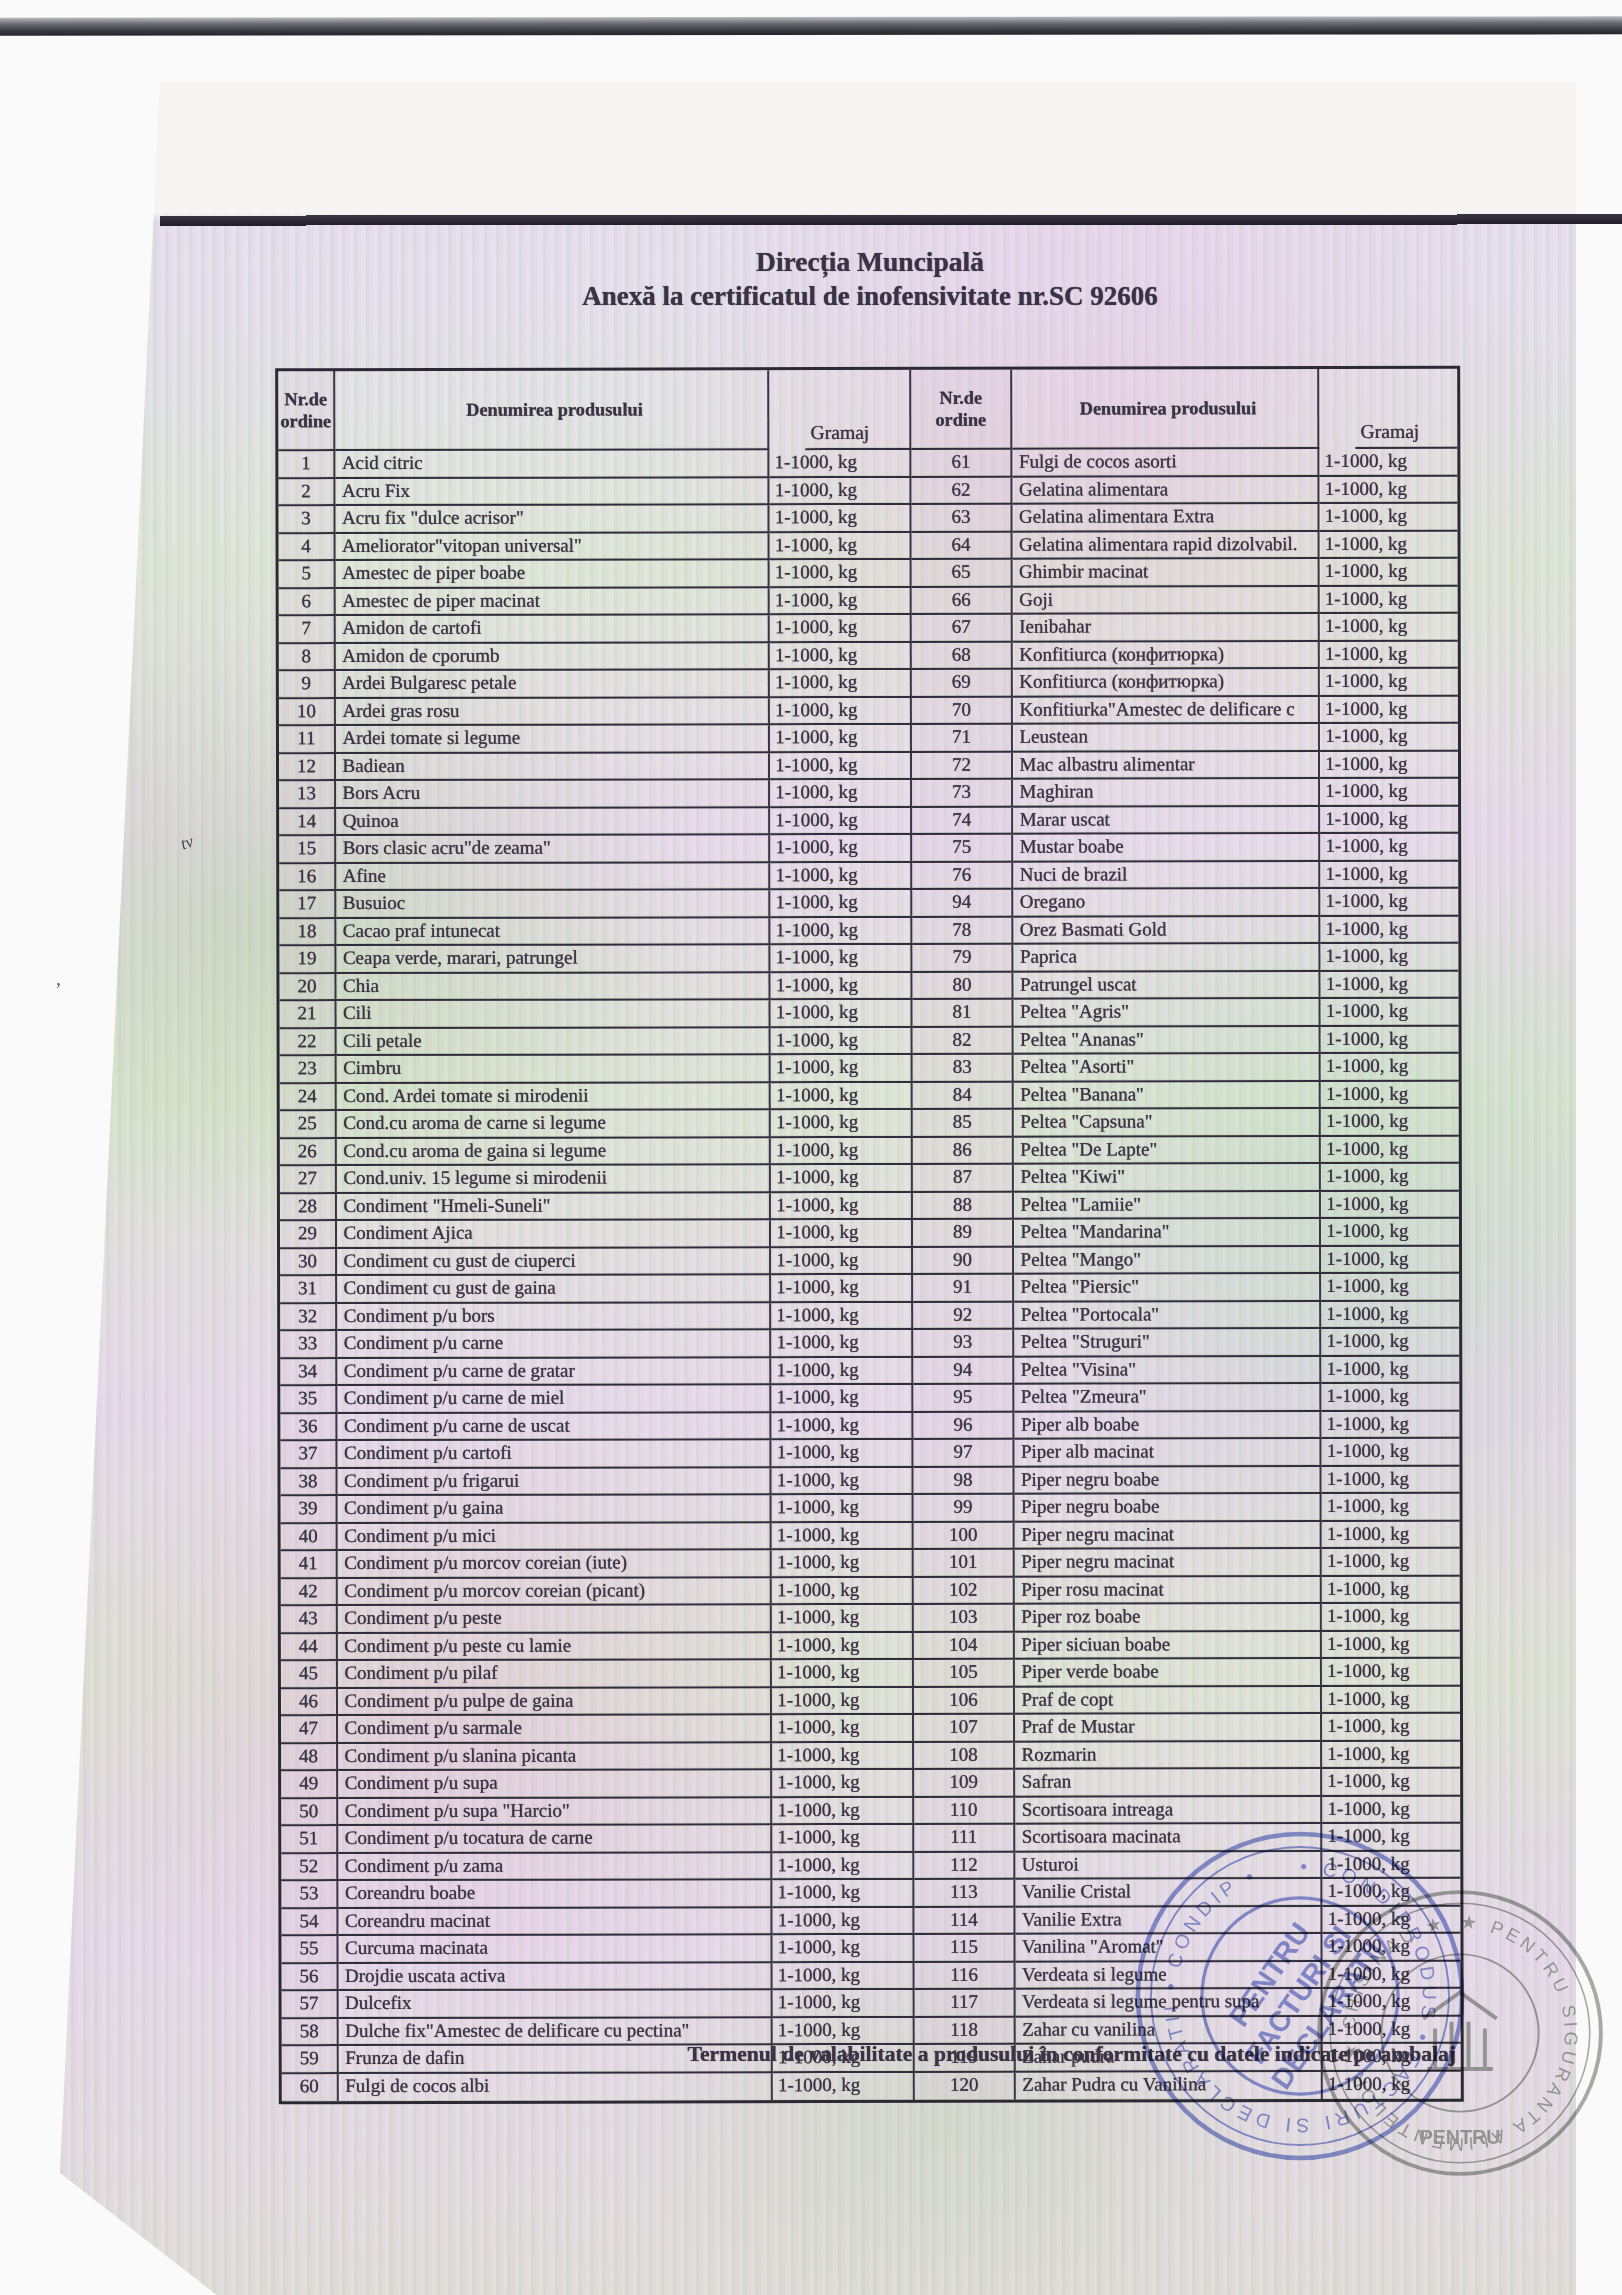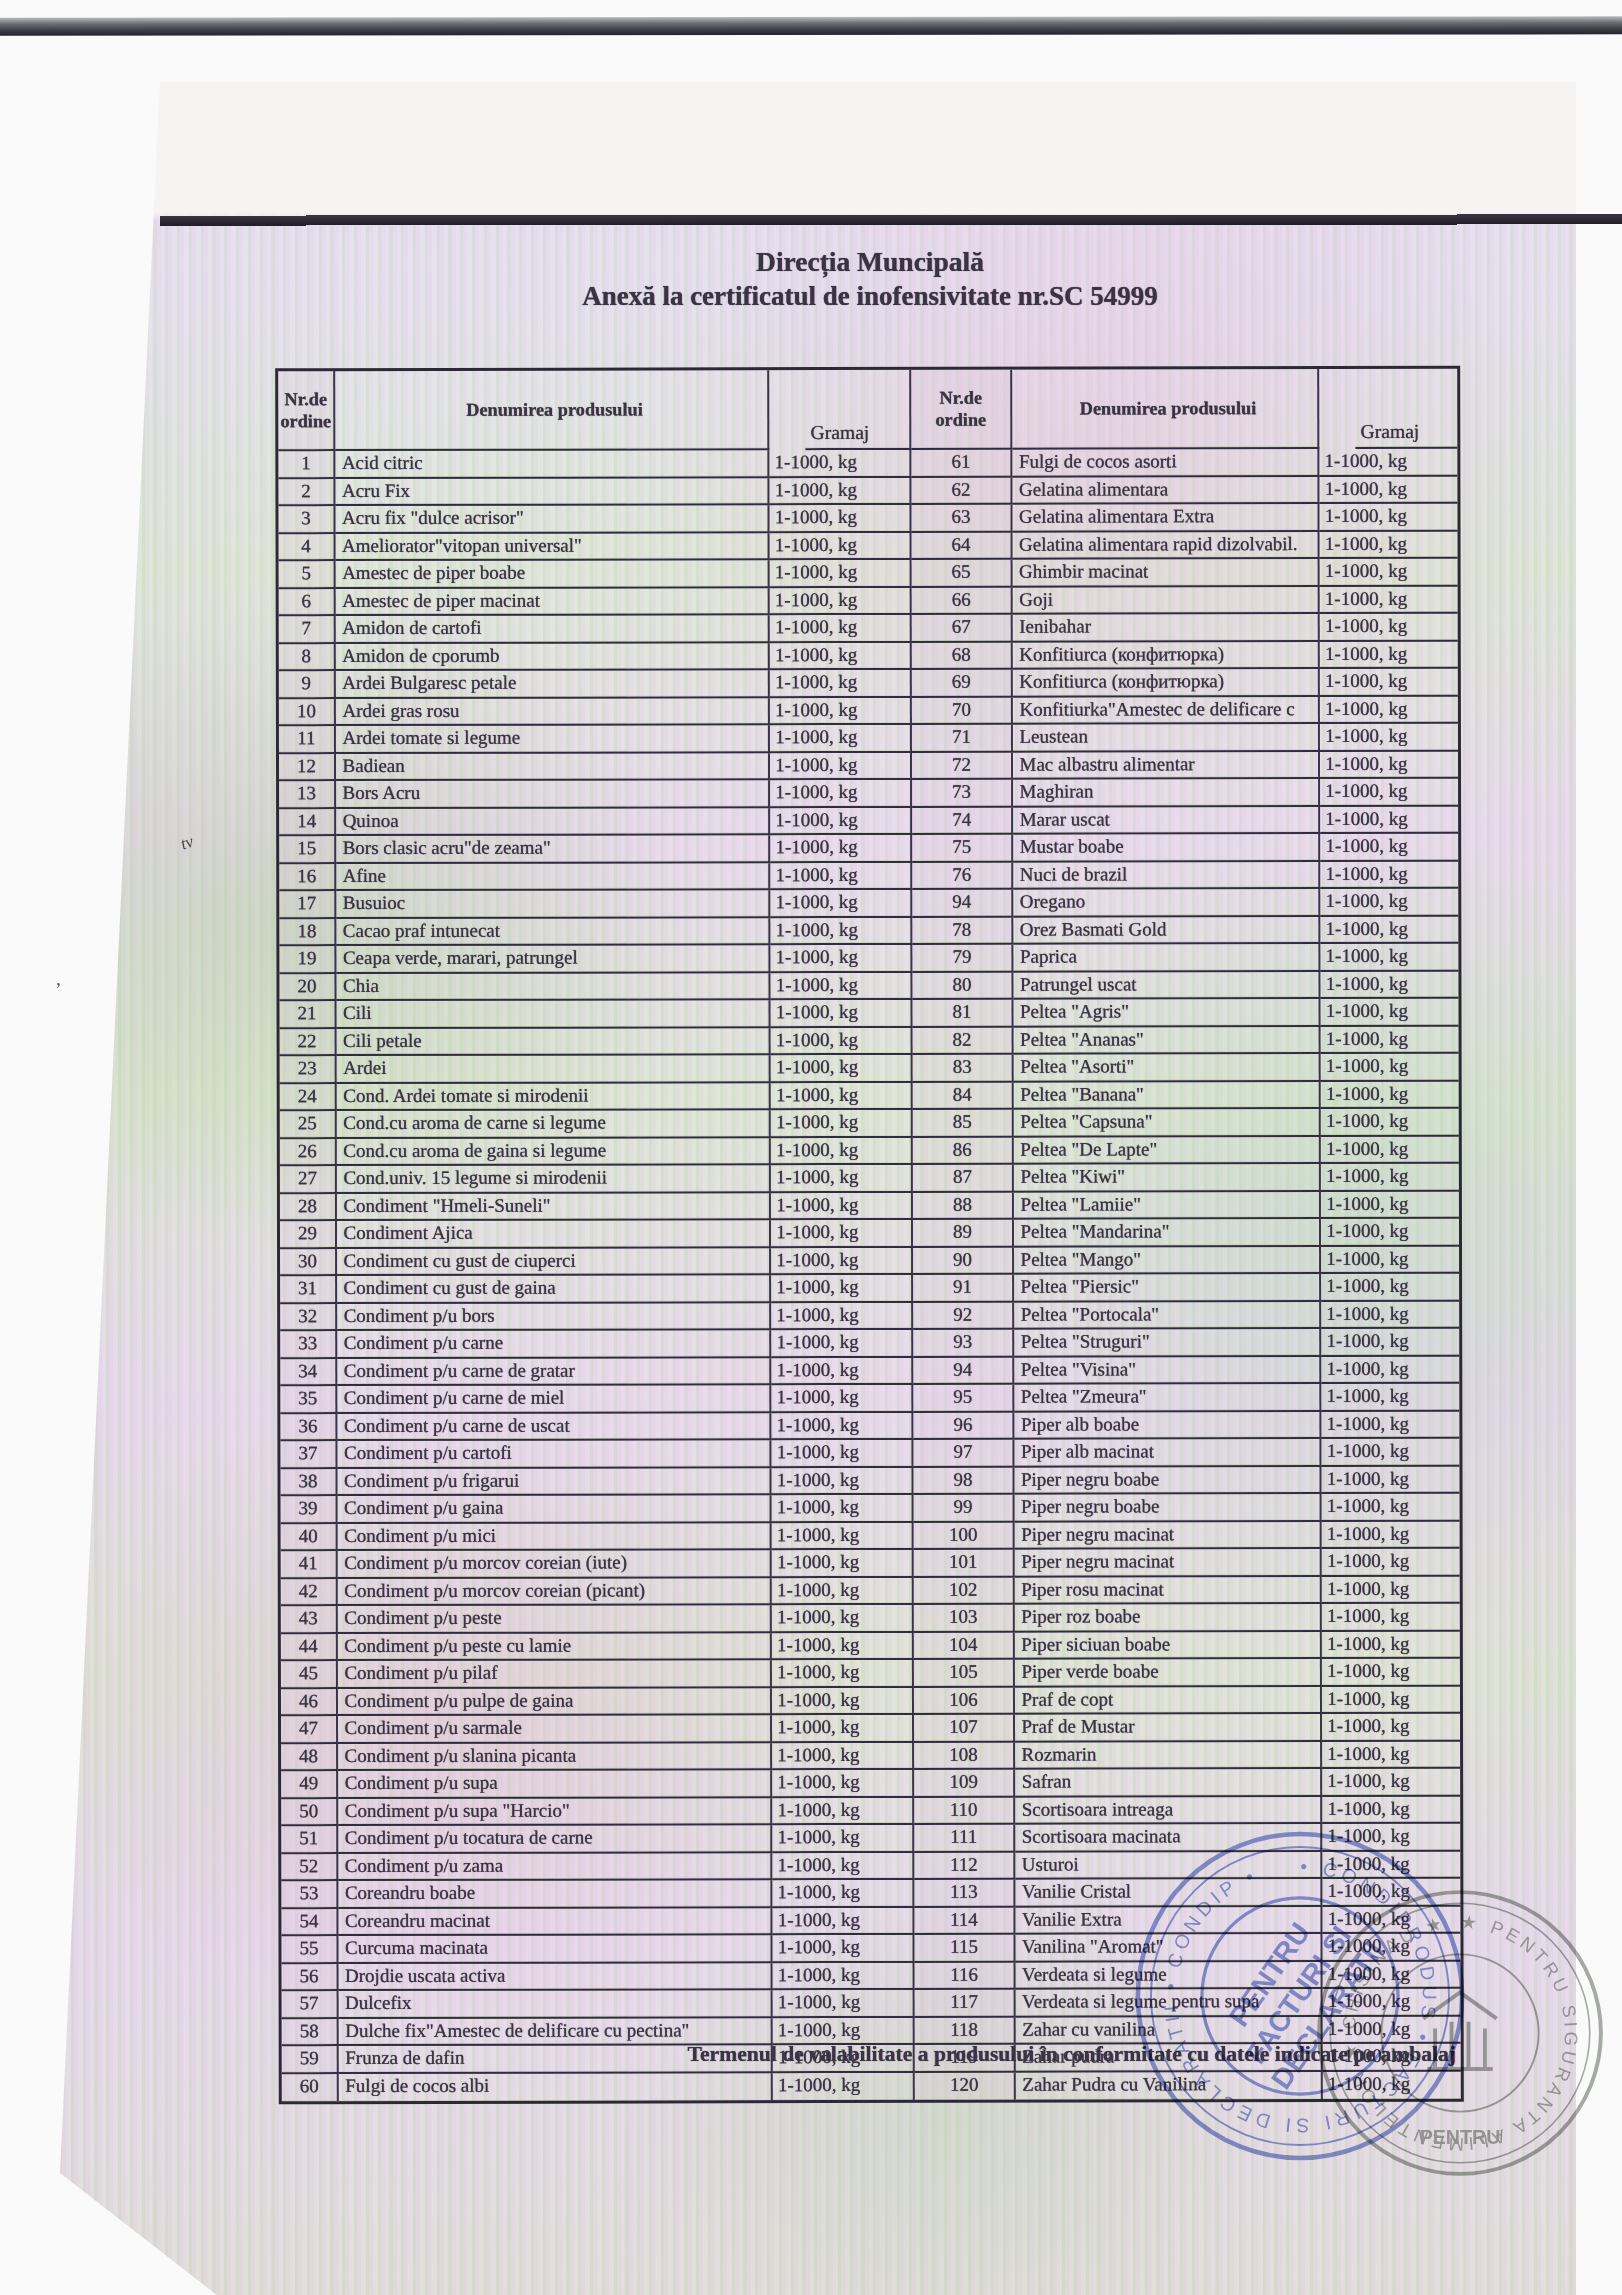--- a/index.html
+++ b/index.html
@@ -81,21 +81,21 @@
 <body>
 
 <div class="scanner-bar"></div>
 
 <div class="sheet">
 
   <div class="top-rule"></div>
 
   <div class="title-block">
     <div class="t1">Direcția Muncipală</div>
-    <div class="t3">Anexă la certificatul de inofensivitate nr.SC 54999</div>
+    <div class="t3">Anexă la certificatul de inofensivitate nr.SC 92606</div>
   </div>
 
   <div class="ink-smudge sq">tv</div>
 
   <div class="doc-table">
     <div class="tr head">
       <div class="td c-nr h-nr">Nr.de ordine</div>
       <div class="td c-name h-name">Denumirea produsului</div>
       <div class="td c-gram h-gram">Gramaj</div>
       <div class="td c-nr h-nr">Nr.de ordine</div>
@@ -296,21 +296,21 @@
     <div class="td c-nr">22</div>
     <div class="td c-name">Cili petale</div>
     <div class="td c-gram">1-1000, kg</div>
     <div class="td c-nr">82</div>
     <div class="td c-name">Peltea "Ananas"</div>
     <div class="td c-gram last">1-1000, kg</div>
   </div>
 
   <div class="tr body-row">
     <div class="td c-nr">23</div>
-    <div class="td c-name">Ardei</div>
+    <div class="td c-name">Cimbru</div>
     <div class="td c-gram">1-1000, kg</div>
     <div class="td c-nr">83</div>
     <div class="td c-name">Peltea "Asorti"</div>
     <div class="td c-gram last">1-1000, kg</div>
   </div>
 
   <div class="tr body-row">
     <div class="td c-nr">24</div>
     <div class="td c-name">Cond. Ardei tomate si mirodenii</div>
     <div class="td c-gram">1-1000, kg</div>

